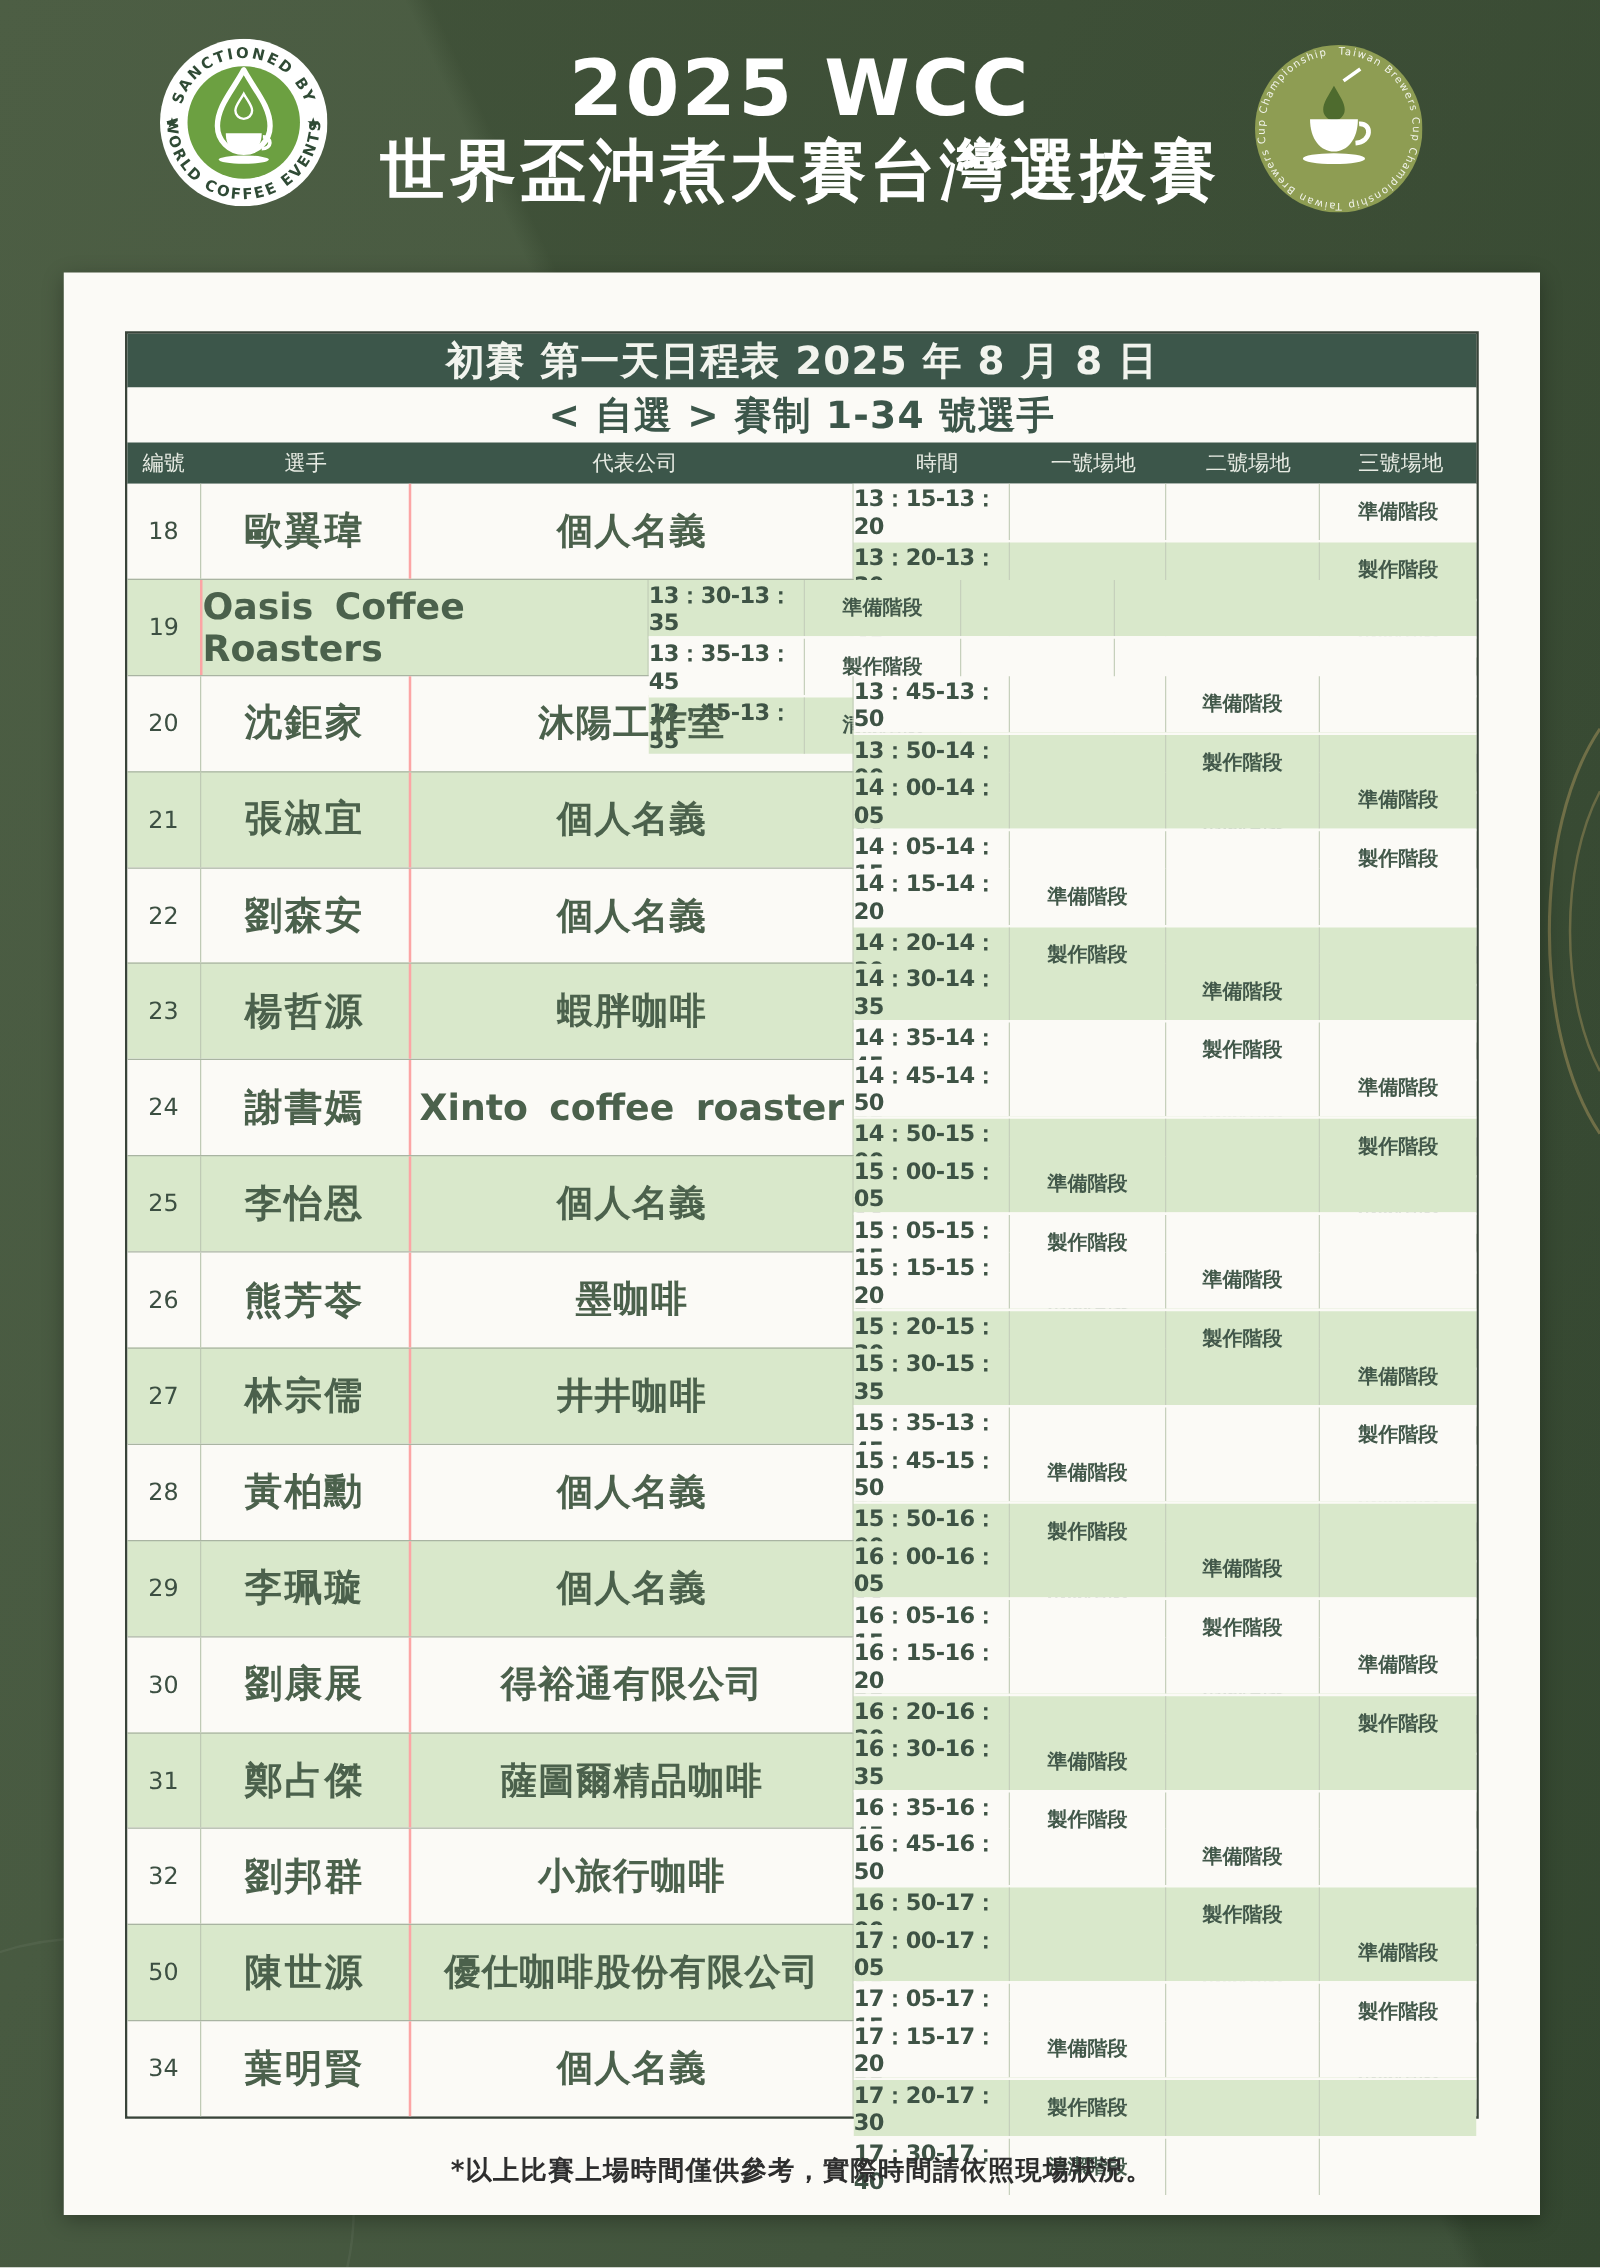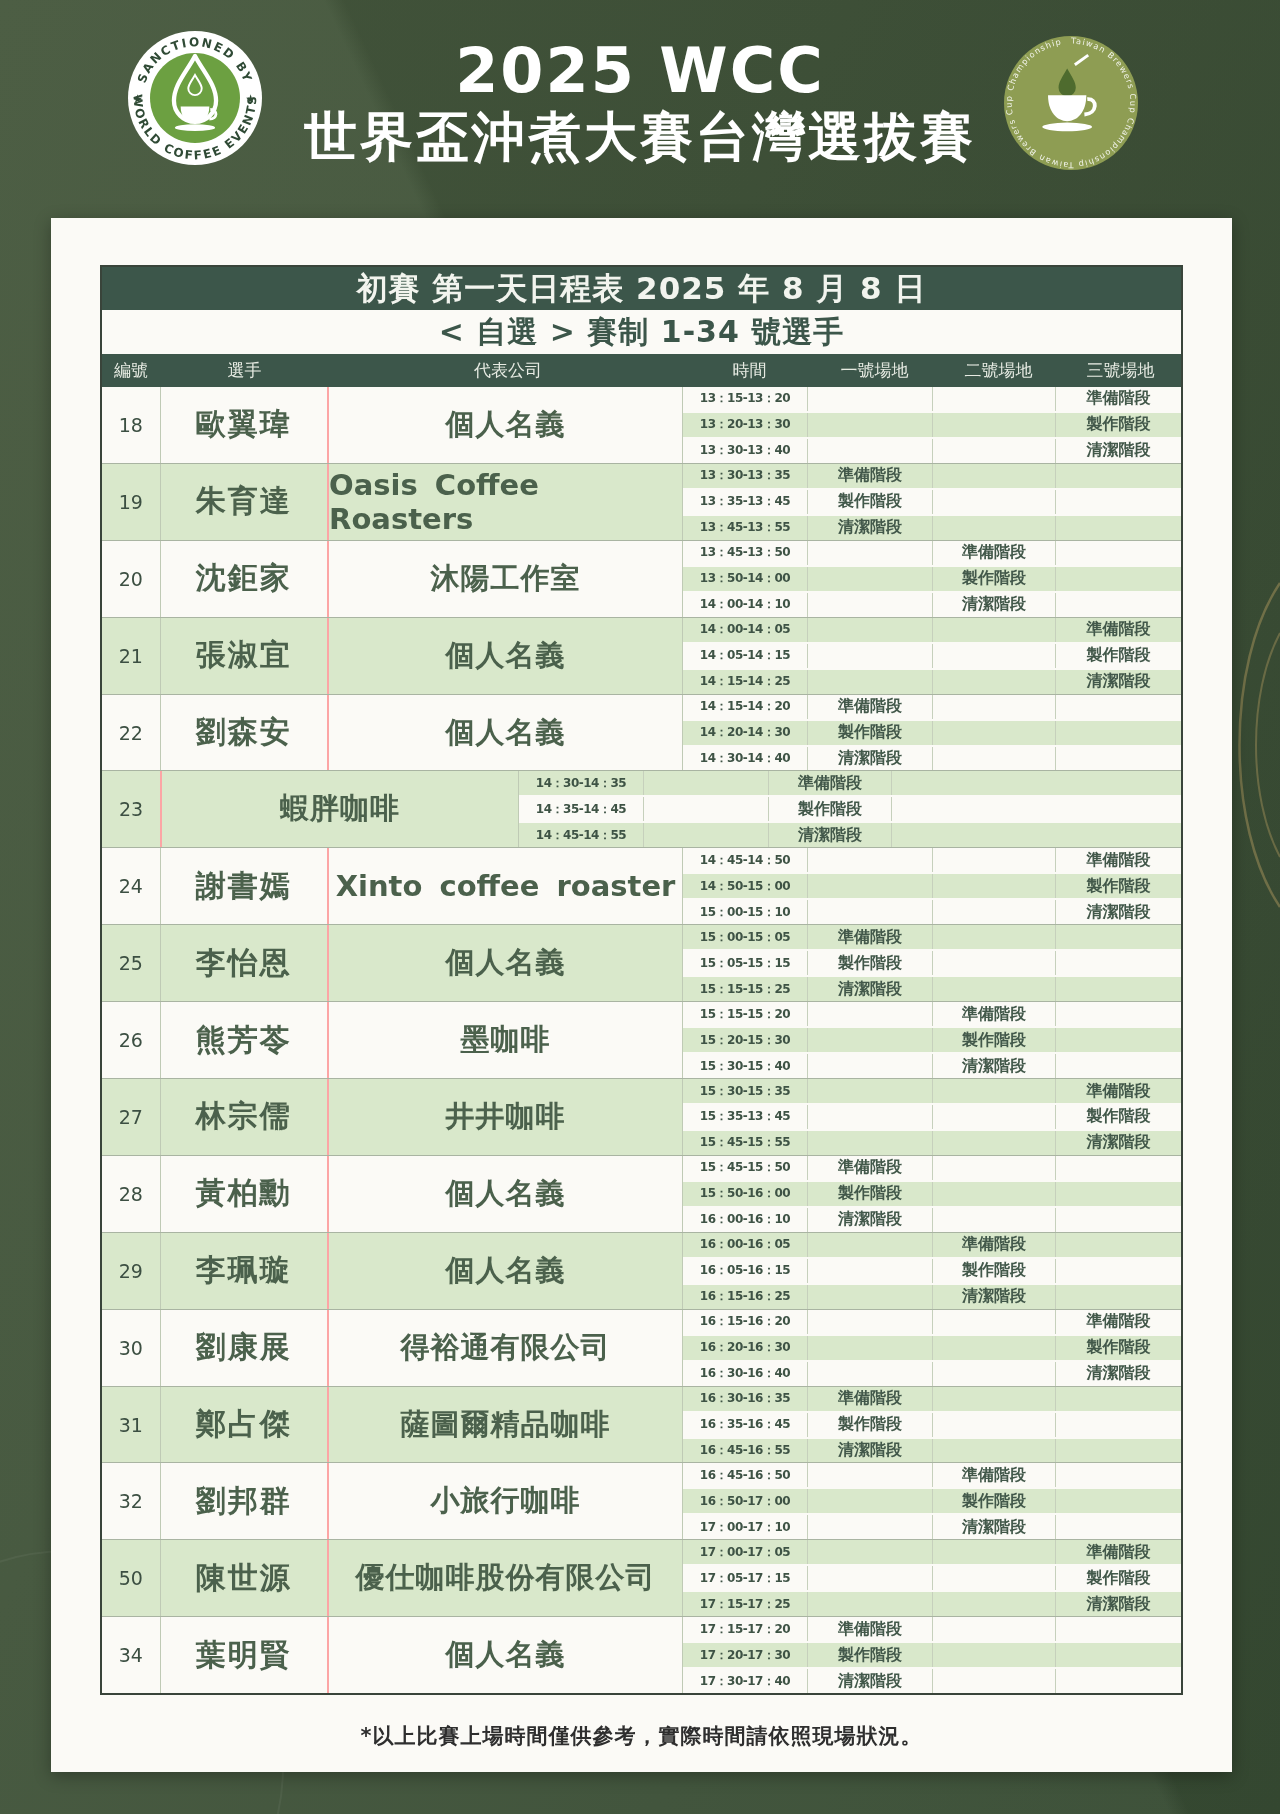--- a/index.html
+++ b/index.html
@@ -41,21 +41,21 @@
   .c-name{width:169px;font-size:30px;font-weight:bold;color:#4b614c;letter-spacing:2px;border-left:1px solid #bfcab5;}
   .c-comp{width:358px;font-size:29px;font-weight:bold;color:#4b614c;letter-spacing:1px;border-left:2px solid #fca5a5;}
   .c-comp.latin{letter-spacing:0;word-spacing:7px;}
   .subrows{flex:1;display:flex;flex-direction:column;border-left:1px solid #bfcab5;}
   .subrow{display:flex;flex:1;}
   .subrow + .subrow{border-top:2px solid #fbfaf6;}
   .block.w .subrow{background:#fbfaf6;}
   .block.w .subrow.alt{background:#d9e8cb;}
   .block.g .subrow{background:#d9e8cb;}
   .block.g .subrow.alt{background:#fbfaf6;}
-  .tcell{width:125px;display:flex;align-items:center;justify-content:center;font-size:12px;font-weight:bold;color:#3e5345;letter-spacing:-0.5px;border-right:1px solid #c6d0bc;box-sizing:border-box;}
+  .tcell{width:125px;display:flex;align-items:center;justify-content:center;font-size:18px;font-weight:bold;color:#3e5345;letter-spacing:-0.5px;border-right:1px solid #c6d0bc;box-sizing:border-box;}
   .vcell{width:125px;display:flex;align-items:center;justify-content:center;font-size:16px;font-weight:bold;color:#42584a;border-right:1px solid #c6d0bc;box-sizing:border-box;}
   .vcell.v2{width:123px;}
   .vcell.v3{flex:1;border-right:none;}
 
   .footnote{position:absolute;left:0;right:0;top:1504px;margin:0;text-align:center;font-size:21px;font-weight:600;color:#2e2e2e;letter-spacing:1px;}
 
   .ringtext{font-size:12.5px;font-weight:bold;letter-spacing:2px;fill:#2f4a35;}
   .ringtext2{font-size:8.6px;letter-spacing:1.2px;fill:rgba(255,255,255,.88);}
 </style>
 </head>
@@ -142,21 +142,20 @@
               <div class="subrow">
                 <div class="tcell">13：30-13：40</div>
                 <div class="vcell v1"></div>
                 <div class="vcell v2"></div>
                 <div class="vcell v3">清潔階段</div>
               </div>
             </div>
           </div>
           <div class="block g">
             <div class="cell c-no">19</div>
-            <div class="cell c-name">朱育達</div>
             <div class="cell c-comp latin">Oasis Coffee Roasters</div>
             <div class="subrows">
               <div class="subrow">
                 <div class="tcell">13：30-13：35</div>
                 <div class="vcell v1">準備階段</div>
                 <div class="vcell v2"></div>
                 <div class="vcell v3"></div>
               </div>
               <div class="subrow alt">
                 <div class="tcell">13：35-13：45</div>
@@ -242,20 +241,21 @@
               <div class="subrow">
                 <div class="tcell">14：30-14：40</div>
                 <div class="vcell v1">清潔階段</div>
                 <div class="vcell v2"></div>
                 <div class="vcell v3"></div>
               </div>
             </div>
           </div>
           <div class="block g">
             <div class="cell c-no">23</div>
+            <div class="cell c-name">楊哲源</div>
             <div class="cell c-comp">蝦胖咖啡</div>
             <div class="subrows">
               <div class="subrow">
                 <div class="tcell">14：30-14：35</div>
                 <div class="vcell v1"></div>
                 <div class="vcell v2">準備階段</div>
                 <div class="vcell v3"></div>
               </div>
               <div class="subrow alt">
                 <div class="tcell">14：35-14：45</div>

